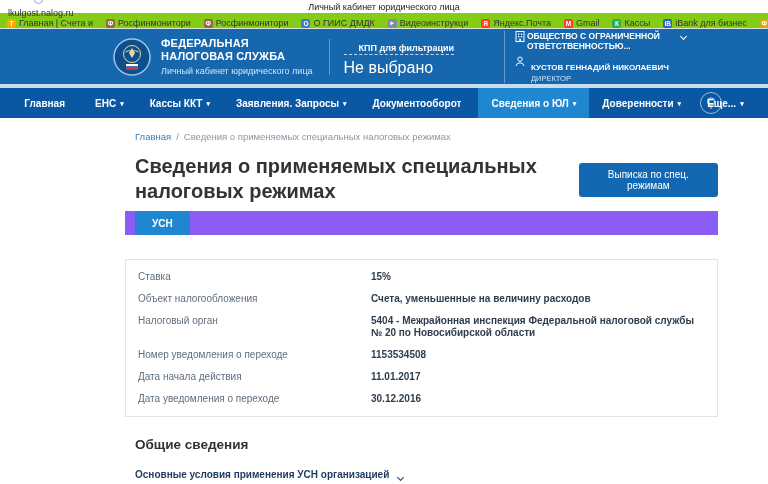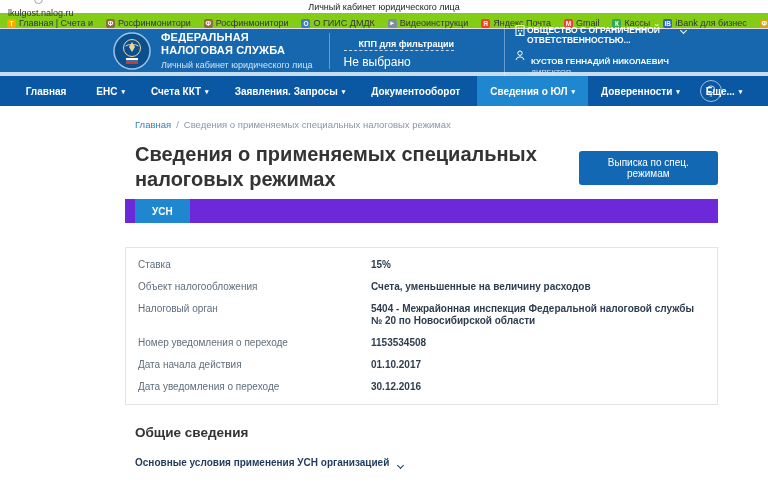--- a/index.html
+++ b/index.html
@@ -15,30 +15,30 @@
   .tab-title { position:absolute; left:0; right:0; text-align:center; font-size:9px;
     color:#222; z-index:1; }
   .bookmarks { height:16px; display:flex; align-items:flex-end; gap:13px; padding:0 7px;
     border-bottom:1px solid #e2e2e2; font-size:9px; color:#333; white-space:nowrap;
     overflow:hidden; background:#84cc16; }
   .bm { display:flex; align-items:center; gap:3px; flex:0 0 auto; }
   .bm-icon { width:9px; height:9px; border-radius:2px; color:#fff; font-size:6.5px;
     font-weight:bold; display:flex; align-items:center; justify-content:center; }
 
   
-  .site-header { height:43px; background:#1667ae; color:#fff; display:flex;
+  .site-header { height:55px; background:#1667ae; color:#fff; display:flex;
     align-items:center; padding-left:113px; }
   .emblem { flex:0 0 auto; }
   .logo-text { margin-left:10px; }
   .logo-title { font-size:11px; font-weight:bold; line-height:13px; letter-spacing:.2px; }
   .logo-sub { font-size:9px; color:#cfe4f7; margin-top:3px; }
   .hdr-divider { width:1px; height:36px; background:rgba(255,255,255,.35); margin:0 14px 0 16px; }
   .kpp-label { font-size:9px; font-weight:bold; border-bottom:1px dashed rgba(255,255,255,.75);
     display:inline-block; padding-bottom:1px; cursor:pointer;padding-left:15px; }
-  .kpp-value { font-size:12px; margin-top:4px; }
+  .kpp-value { font-size:16px; margin-top:4px; }
   .header-right { margin-left:auto; margin-right:58px; width:206px;
     border-left:1px solid rgba(255,255,255,.35); padding-left:10px; }
   .org-row { display:flex; align-items:flex-start; gap:2px; cursor:pointer; }
   .org-name { font-size:8.5px; font-weight:bold; line-height:10px; width:148px; }
   .chev-w { width:5px; height:5px; border-right:1.5px solid #fff; border-bottom:1.5px solid #fff;
     transform:rotate(45deg); margin-top:3px; margin-left:4px; }
   .user-row { display:flex; align-items:flex-start; gap:6px; margin-top:5px; }
   .user-name { font-size:8px; font-weight:bold; line-height:9px; }
   .user-role { font-size:7.5px; color:#cfe4f7; margin-top:0; }
   .hdr-strip { height:4px; background:#c6dcEF; background:#c6dcef; }
@@ -57,21 +57,21 @@
   
   .container { margin-left:125px; width:593px; }
   .breadcrumb { font-size:9.5px; color:#8a97a5; padding-left:10px; margin-top:13px; }
   .bc-home { color:#2f80c3; cursor:pointer; }
   .bc-sep { margin:0 5px; }
   .page-head { display:flex; align-items:flex-start; padding-left:10px; margin-top:12px; }
   .h1 { width:470px; font-size:20px; line-height:25px; font-weight:600; color:#333; }
   .btn { margin-left:auto; margin-top:9px; background:#1268b3; color:#fff; font-size:10px;
     padding:6px 10px; border-radius:3px; border:none; cursor:pointer;
     font-family:"Liberation Sans", sans-serif; }
-  .tabbar { margin-top:7px; height:24px; background:#6d28d9; display:flex; }
+  .tabbar { margin-top:7px; height:24px; background:#8b5cf6; display:flex; }
   .tab { margin-left:10px; background:#1e87d0; color:#fff; font-size:10px; font-weight:bold;
     padding:0 17px; display:flex; align-items:center; cursor:pointer; }
   .details { border:1px solid #e1e5ea; margin-top:24px; padding:6px 0; }
   .drow { display:flex; padding:5px 12px; font-size:10px; line-height:12px; }
   .dlabel { flex:0 0 233px; color:#5f6e7d; }
   .dvalue { flex:1; color:#2e3d4e; font-weight:bold; }
   .general { margin-top:20px; padding-left:10px; }
   .gh { font-size:13.5px; font-weight:bold; color:#333; }
   .glink { margin-top:17px; display:flex; align-items:flex-end; gap:9px; font-size:10px;
     font-weight:bold; color:#1f3a5c; cursor:pointer; }
@@ -184,21 +184,21 @@
 <div class="nav">
   <div class="nav-item">
       <span>Главная</span>
       <span class="nav-caret"></span>
     </div>
   <div class="nav-item">
       <span>ЕНС</span>
       <span class="nav-caret">▾</span>
     </div>
   <div class="nav-item">
-      <span>Счета ККТ</span>
+      <span>Кассы ККТ</span>
       <span class="nav-caret">▾</span>
     </div>
   <div class="nav-item">
       <span>Заявления. Запросы</span>
       <span class="nav-caret">▾</span>
     </div>
   <div class="nav-item">
       <span>Документооборот</span>
       <span class="nav-caret"></span>
     </div>
@@ -250,21 +250,21 @@
     <div class="drow">
         <span class="dlabel">Налоговый орган</span>
         <span class="dvalue">5404 - Межрайонная инспекция Федеральной налоговой службы № 20 по Новосибирской области</span>
       </div>
     <div class="drow">
         <span class="dlabel">Номер уведомления о переходе</span>
         <span class="dvalue">1153534508</span>
       </div>
     <div class="drow">
         <span class="dlabel">Дата начала действия</span>
-        <span class="dvalue">01.10.2017</span>
+        <span class="dvalue">11.01.2017</span>
       </div>
     <div class="drow">
         <span class="dlabel">Дата уведомления о переходе</span>
         <span class="dvalue">30.12.2016</span>
       </div>
   </div>
 
   <div class="general">
     <div class="gh">Общие сведения</div>
     <div class="glink">

